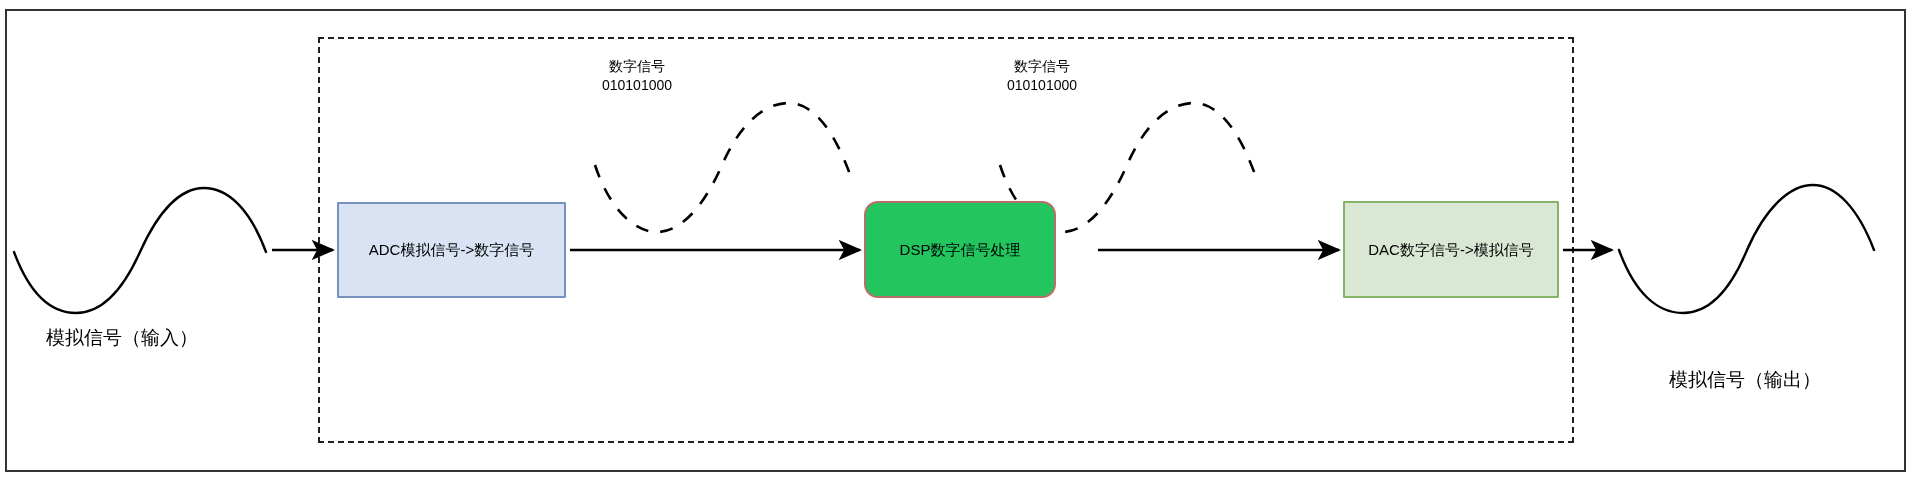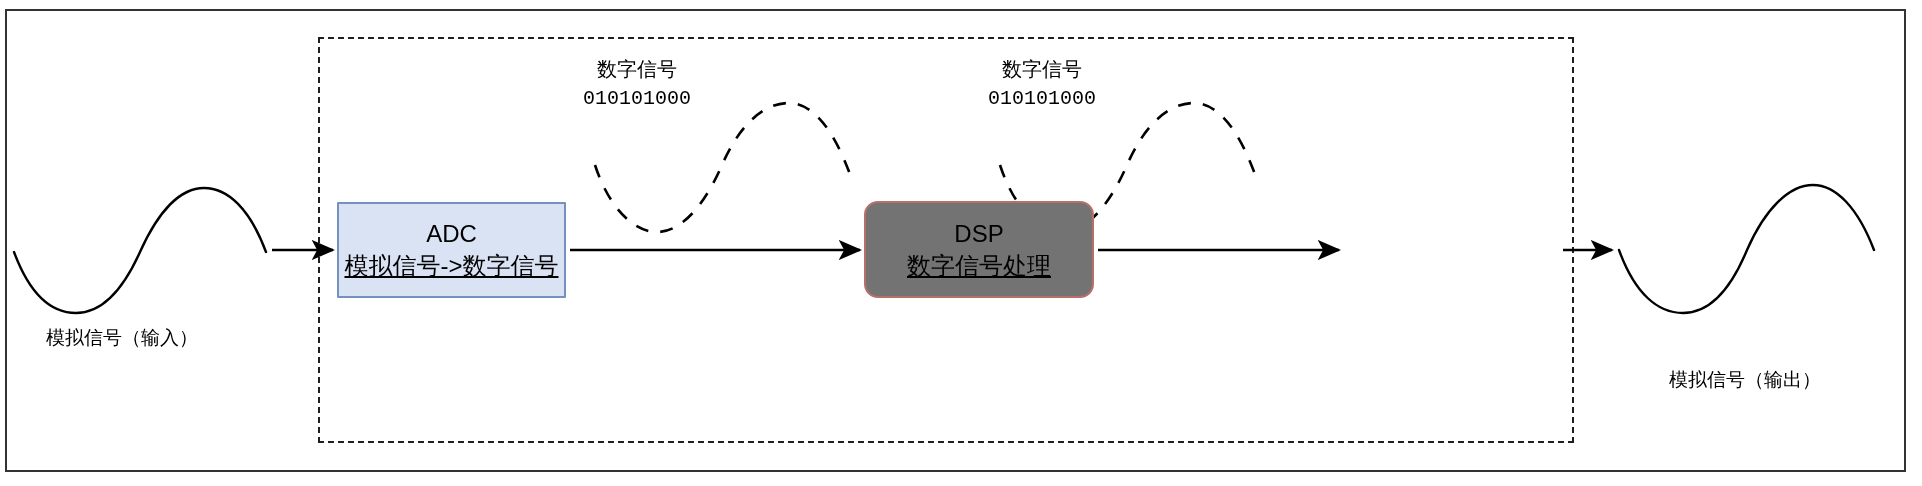--- a/index.html
+++ b/index.html
@@ -41,54 +41,53 @@
     border: 2px dashed #1f1f1f;
     box-sizing: border-box;
     background: transparent;
   }
 
   
   .node {
     position: absolute;
     box-sizing: border-box;
     display: flex;
-    flex-direction: column;
+    flex-direction: row;
     align-items: center;
     justify-content: center;
     text-align: center;
     line-height: 1.32;
     color: #000000;
-    font-size: 24px;
+    font-size: 15px;
     border-width: 2px;
     border-style: solid;
     z-index: 6;
   }
   .node .node-title {
     white-space: nowrap;
   }
   .node .node-sub {
     white-space: nowrap;
-    text-decoration: underline;
   }
 
   .node-adc {
     left: 337px;
     top: 202px;
     width: 229px;
     height: 96px;
     background: #dae3f4;
     border-color: #7591c0;
     border-radius: 1px;
   }
   .node-dsp {
     left: 864px;
     top: 201px;
-    width: 230px;
+    width: 192px;
     height: 97px;
-    background: #737373;
+    background: #22c55e;
     border-color: #b86f6a;
     border-radius: 14px;
   }
   .node-dac {
     left: 1343px;
     top: 201px;
     width: 216px;
     height: 97px;
     background: #dbe7d5;
     border-color: #82b366;
@@ -111,22 +110,21 @@
     position: absolute;
     color: #000000;
     text-align: center;
     white-space: nowrap;
     font-size: 19px;
     line-height: 1.38;
     z-index: 7;
   }
   .label-digital {
     width: 200px;
-    font-size: 20px;
-    font-family: Liberation Mono, monospace;
+    font-size: 14px;
   }
   .label-digital .lbl-line1 { display: block; }
   .label-digital .lbl-line2 { display: block; text-align: center; }
 
   .label-analog {
     width: 260px;
     font-size: 19px;
   }
 
   .lbl-digital-1 { left: 537px; top: 57px; }
@@ -174,20 +172,24 @@
   <div class="node node-adc">
     <span class="node-title">ADC</span>
     <span class="node-sub">模拟信号-&gt;数字信号</span>
   </div>
 
   <div class="node node-dsp">
     <span class="node-title">DSP</span>
     <span class="node-sub">数字信号处理</span>
   </div>
 
+  <div class="node node-dac">
+    <span class="node-title">DAC</span>
+    <span class="node-sub">数字信号-&gt;模拟信号</span>
+  </div>
 
   <div class="label label-digital lbl-digital-1">
     <span class="lbl-line1">数字信号</span>
     <span class="lbl-line2">010101000</span>
   </div>
 
   <div class="label label-digital lbl-digital-2">
     <span class="lbl-line1">数字信号</span>
     <span class="lbl-line2">010101000</span>
   </div>

